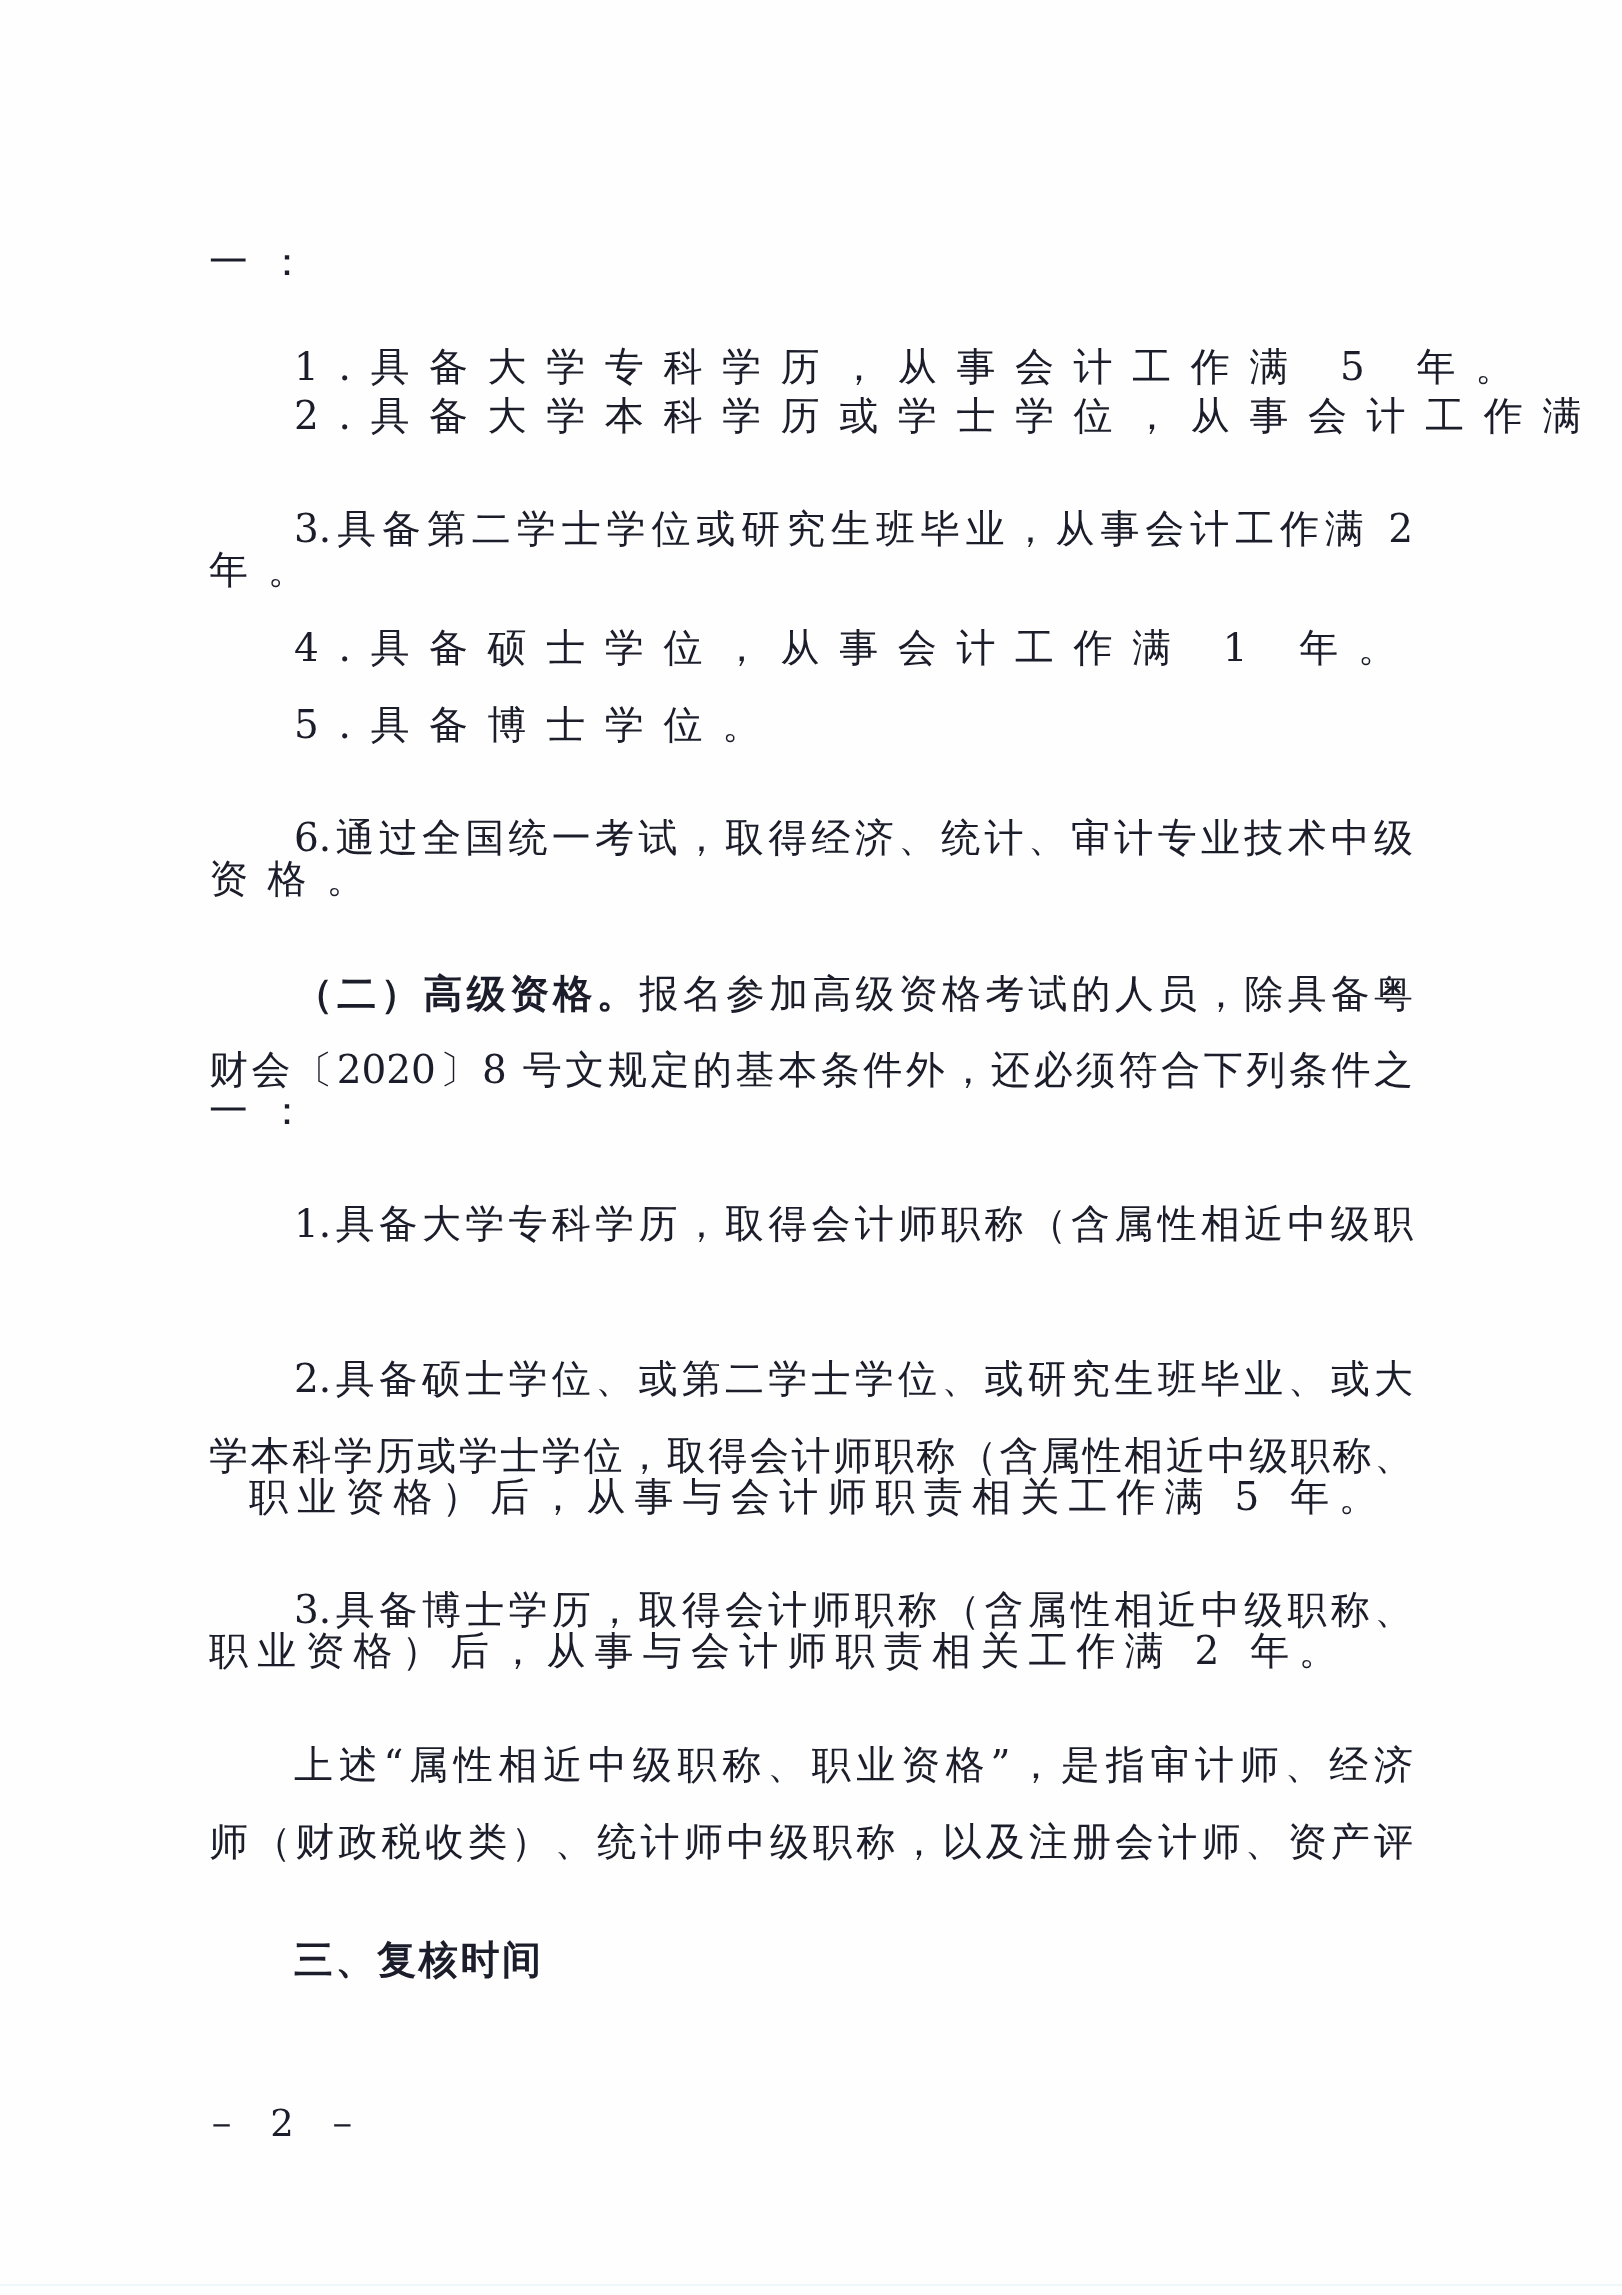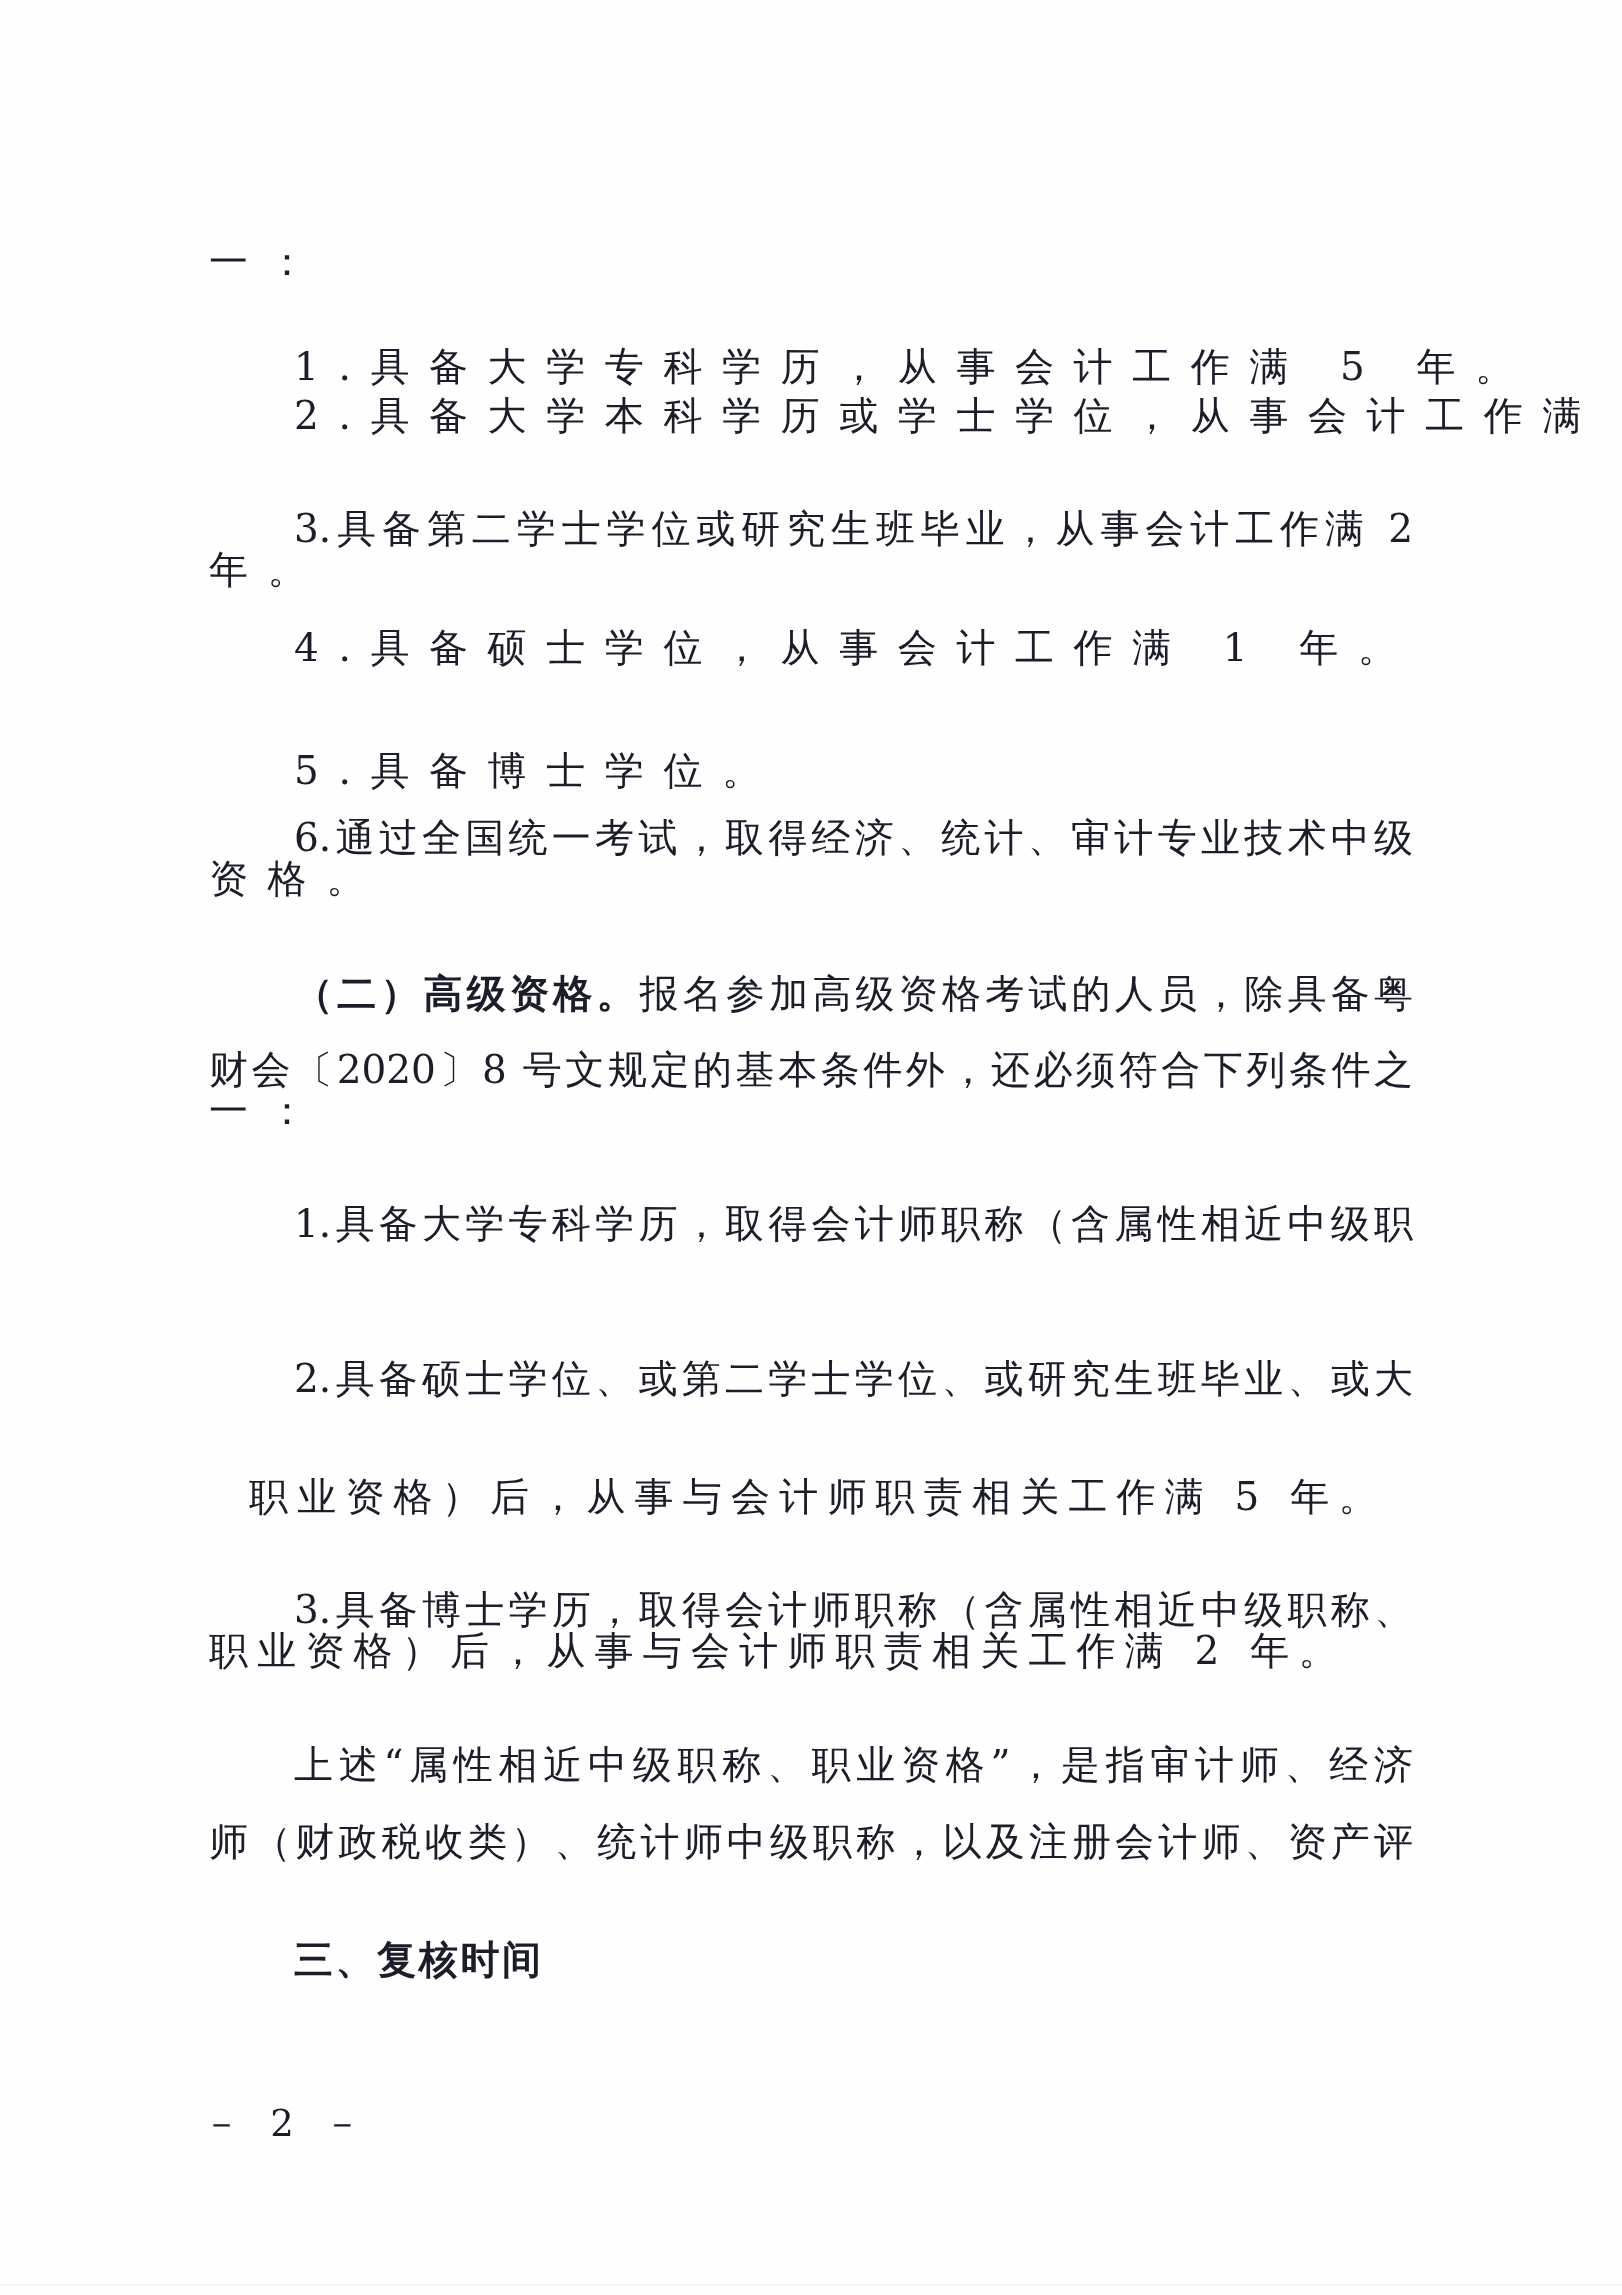--- a/index.html
+++ b/index.html
@@ -34,31 +34,32 @@
 <body>
 
 <div class="page">
 
   <div class="line" style="top:236px;">一：</div>
   <div class="line indent" style="top:313px;margin-top:28px;">1.具备大学专科学历，从事会计工作满 5 年。</div>
   <div class="line indent" style="top:390px;">2.具备大学本科学历或学士学位，从事会计工作满 4 年。</div>
   <div class="line indent justify" style="top:467px; width:1119px;">3.具备第二学士学位或研究生班毕业，从事会计工作满 2</div>
   <div class="line" style="top:544px;">年。</div>
   <div class="line indent" style="top:622px;">4.具备硕士学位，从事会计工作满 1 年。</div>
-  <div class="line indent" style="top:699px;margin-top:46px;">5.具备博士学位。</div>
+  <div class="line indent" style="top:699px;">5.具备博士学位。</div>
   <div class="line indent justify" style="top:776px; width:1119px;">6.通过全国统一考试，取得经济、统计、审计专业技术中级</div>
   <div class="line" style="top:853px;">资格。</div>
 
   <div class="line indent justify" style="top:931px; width:1119px; letter-spacing:0;">
     <span class="bold">（二）高级资格。</span><span>报名参加高级资格考试的人员，除具备粤</span>
   </div>
   <div class="line justify" style="top:1008px;">财会〔2020〕8 号文规定的基本条件外，还必须符合下列条件之</div>
   <div class="line" style="top:1085px;">一：</div>
   <div class="line indent justify" style="top:1162px; width:1119px;">1.具备大学专科学历，取得会计师职称（含属性相近中级职</div>
   <div class="line indent justify" style="top:1317px; width:1119px;">2.具备硕士学位、或第二学士学位、或研究生班毕业、或大</div>
+  <div class="line justify" style="top:1394px;">学本科学历或学士学位，取得会计师职称（含属性相近中级职称、</div>
   <div class="line" style="top:1471px; letter-spacing:9.2px;margin-left:40px;">职业资格）后，从事与会计师职责相关工作满 5 年。</div>
   <div class="line indent justify" style="top:1548px; width:1119px;">3.具备博士学历，取得会计师职称（含属性相近中级职称、</div>
   <div class="line" style="top:1625px; letter-spacing:9.2px;">职业资格）后，从事与会计师职责相关工作满 2 年。</div>
   <div class="line justify" style="top:1780px;">师（财政税收类）、统计师中级职称，以及注册会计师、资产评</div>
   <div class="line indent justify" style="top:1703px; width:1119px;">上述“属性相近中级职称、职业资格”，是指审计师、经济</div>
 
   <div class="line indent heading" style="top:1934px;">三、复核时间</div>
 
   <div class="page-number">－ 2 －</div>
   <div class="scan-edge"></div>

